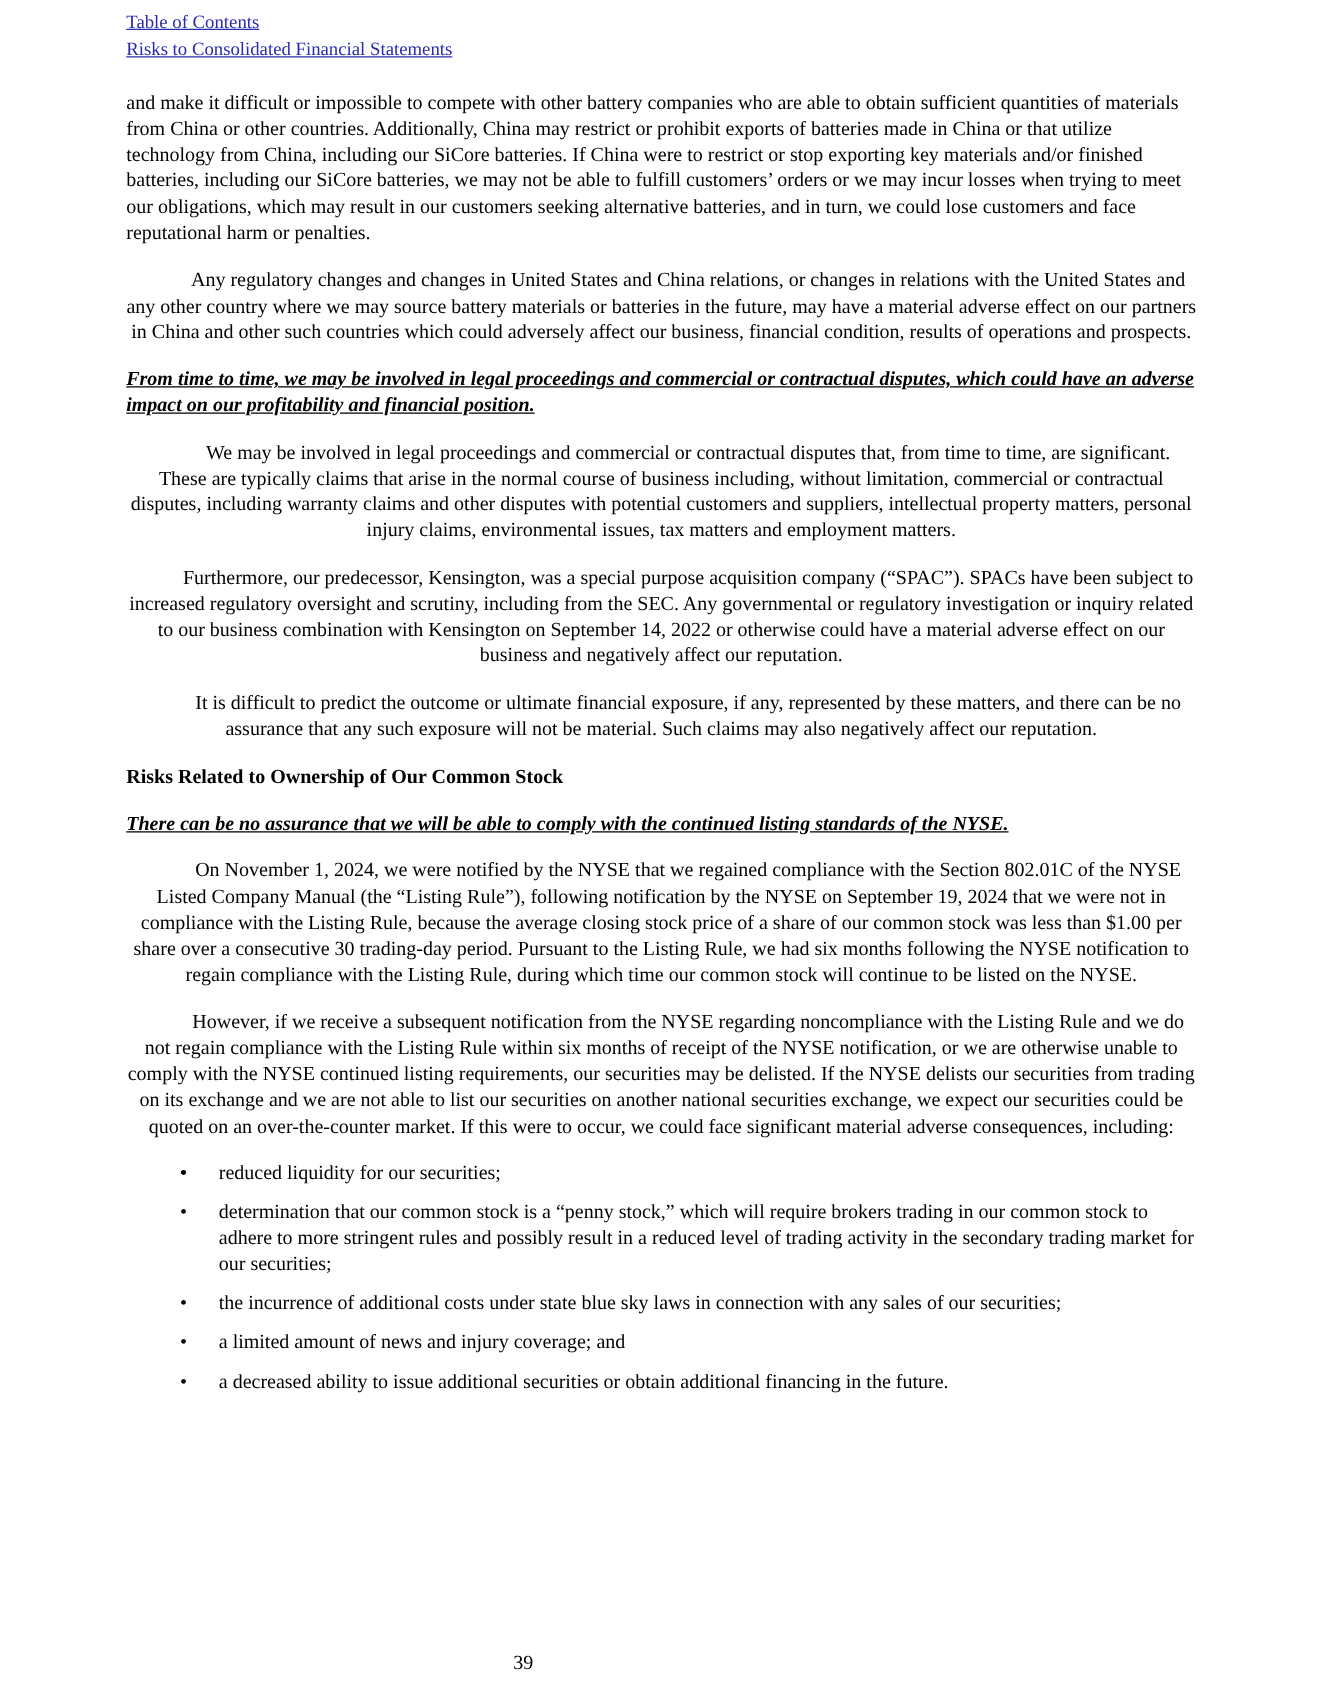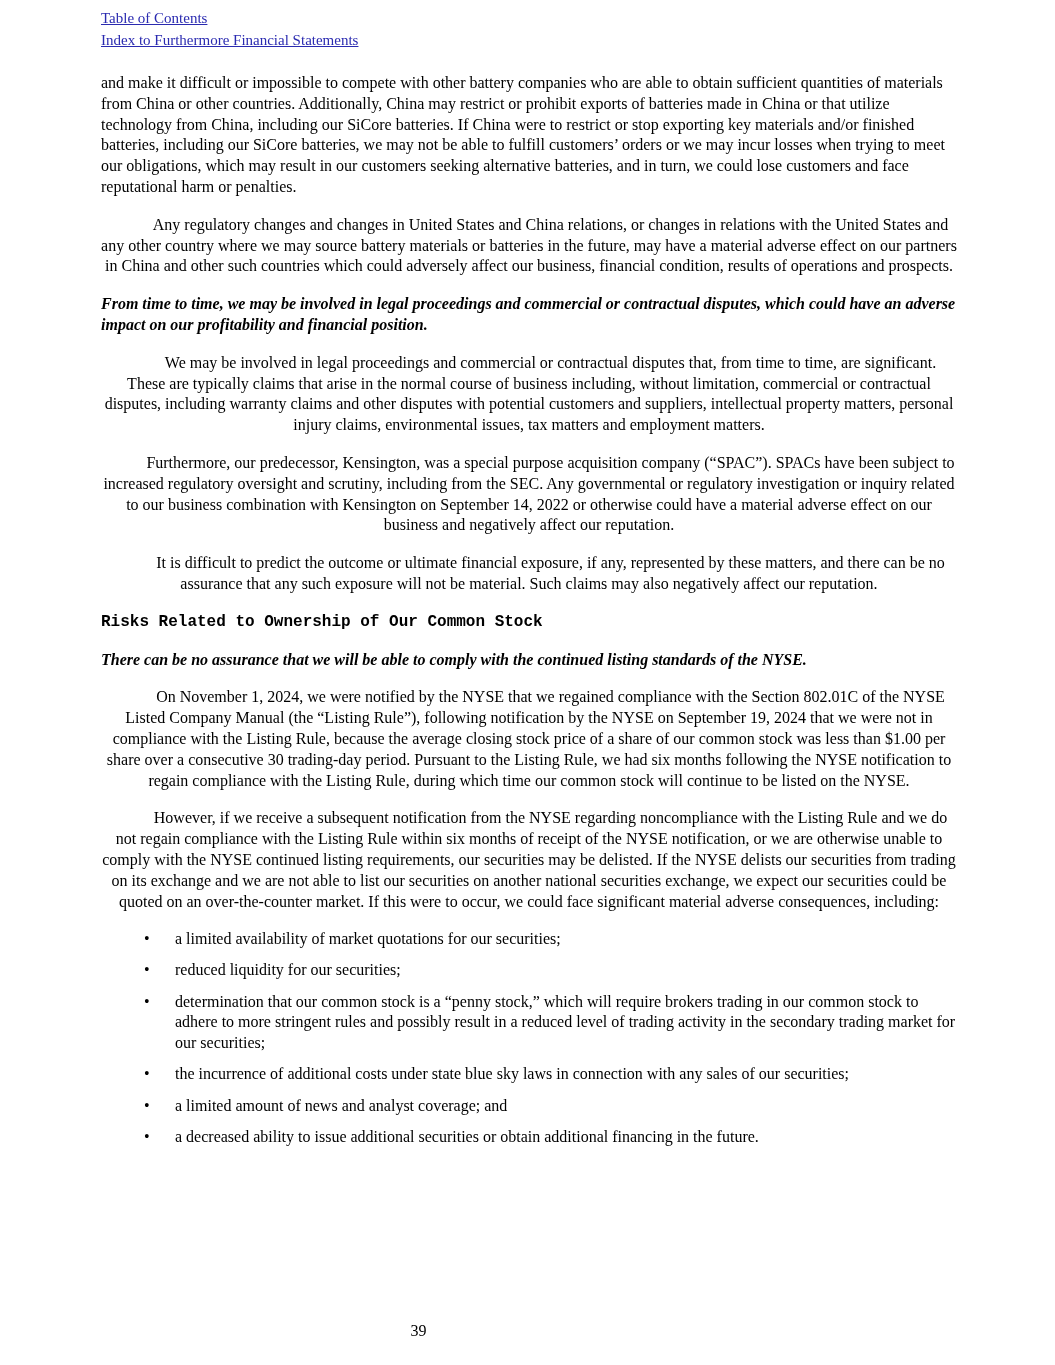--- a/index.html
+++ b/index.html
@@ -28,22 +28,22 @@
   .content {
     position: absolute;
     left: 101px;
     top: 73px;
     width: 856px;
     font-size: 16px;
     line-height: 20.8px;
   }
   p { margin: 0 0 17px 0; }
   p.indent { text-indent: 43px; text-align: center; }
-  .heading-bi { font-weight: bold; font-style: italic; margin-bottom: 17px; }
-  .heading-b { font-weight: bold; margin-bottom: 17px; font-family: Liberation Mono, monospace; }
+  .heading-bi { font-weight: bold; font-style: italic; margin-bottom: 17px; text-decoration: underline; }
+  .heading-b { font-weight: bold; margin-bottom: 17px; }
   ul.bullets {
     list-style: none;
     margin: 0 0 10px 0;
     padding: 0;
   }
   ul.bullets li {
     position: relative;
     padding-left: 74px;
     margin-bottom: 10.4px;
   }
@@ -59,37 +59,37 @@
     top: 1322px;
     text-align: center;
     font-size: 16px;
   }
 </style>
 </head>
 <body>
 
 <div class="nav">
   <a>Table of Contents</a>
-  <a>Index to Furthermore Financial Statements</a>
+  <a>Risks to Consolidated Financial Statements</a>
 </div>
 
 <div class="content">
   <p>and make it difficult or impossible to compete with other battery companies who are able to obtain sufficient quantities of materials from China or other countries. Additionally, China may restrict or prohibit exports of batteries made in China or that utilize technology from China, including our SiCore batteries. If China were to restrict or stop exporting key materials and/or finished batteries, including our SiCore batteries, we may not be able to fulfill customers’ orders or we may incur losses when trying to meet our obligations, which may result in our customers seeking alternative batteries, and in turn, we could lose customers and face reputational harm or penalties.</p>
   <p class="indent">Any regulatory changes and changes in United States and China relations, or changes in relations with the United States and any other country where we may source battery materials or batteries in the future, may have a material adverse effect on our partners in China and other such countries which could adversely affect our business, financial condition, results of operations and prospects.</p>
   <p class="heading-bi">From time to time, we may be involved in legal proceedings and commercial or contractual disputes, which could have an adverse impact on our profitability and financial position.</p>
   <p class="indent">We may be involved in legal proceedings and commercial or contractual disputes that, from time to time, are significant. These are typically claims that arise in the normal course of business including, without limitation, commercial or contractual disputes, including warranty claims and other disputes with potential customers and suppliers, intellectual property matters, personal injury claims, environmental issues, tax matters and employment matters.</p>
   <p class="indent">Furthermore, our predecessor, Kensington, was a special purpose acquisition company (“SPAC”). SPACs have been subject to increased regulatory oversight and scrutiny, including from the SEC. Any governmental or regulatory investigation or inquiry related to our business combination with Kensington on September 14, 2022 or otherwise could have a material adverse effect on our business and negatively affect our reputation.</p>
   <p class="indent">It is difficult to predict the outcome or ultimate financial exposure, if any, represented by these matters, and there can be no assurance that any such exposure will not be material. Such claims may also negatively affect our reputation.</p>
   <p class="heading-b">Risks Related to Ownership of Our Common Stock</p>
   <p class="heading-bi">There can be no assurance that we will be able to comply with the continued listing standards of the NYSE.</p>
   <p class="indent">On November 1, 2024, we were notified by the NYSE that we regained compliance with the Section 802.01C of the NYSE Listed Company Manual (the “Listing Rule”), following notification by the NYSE on September 19, 2024 that we were not in compliance with the Listing Rule, because the average closing stock price of a share of our common stock was less than $1.00 per share over a consecutive 30 trading-day period. Pursuant to the Listing Rule, we had six months following the NYSE notification to regain compliance with the Listing Rule, during which time our common stock will continue to be listed on the NYSE.</p>
   <p class="indent">However, if we receive a subsequent notification from the NYSE regarding noncompliance with the Listing Rule and we do not regain compliance with the Listing Rule within six months of receipt of the NYSE notification, or we are otherwise unable to comply with the NYSE continued listing requirements, our securities may be delisted. If the NYSE delists our securities from trading on its exchange and we are not able to list our securities on another national securities exchange, we expect our securities could be quoted on an over-the-counter market. If this were to occur, we could face significant material adverse consequences, including:</p>
   <ul class="bullets">
-    <li><span class="bullet">•</span><span>a limited availability of market quotations for our securities;</span></li>
+    <li><span class="bullet">•</span></li>
     <li><span class="bullet">•</span><span>reduced liquidity for our securities;</span></li>
     <li><span class="bullet">•</span><span>determination that our common stock is a “penny stock,” which will require brokers trading in our common stock to adhere to more stringent rules and possibly result in a reduced level of trading activity in the secondary trading market for our securities;</span></li>
     <li><span class="bullet">•</span><span>the incurrence of additional costs under state blue sky laws in connection with any sales of our securities;</span></li>
-    <li><span class="bullet">•</span><span>a limited amount of news and analyst coverage; and</span></li>
+    <li><span class="bullet">•</span><span>a limited amount of news and injury coverage; and</span></li>
     <li><span class="bullet">•</span><span>a decreased ability to issue additional securities or obtain additional financing in the future.</span></li>
   </ul>
 </div>
 
 <div class="page-number">39</div>
 
 </body></html>

